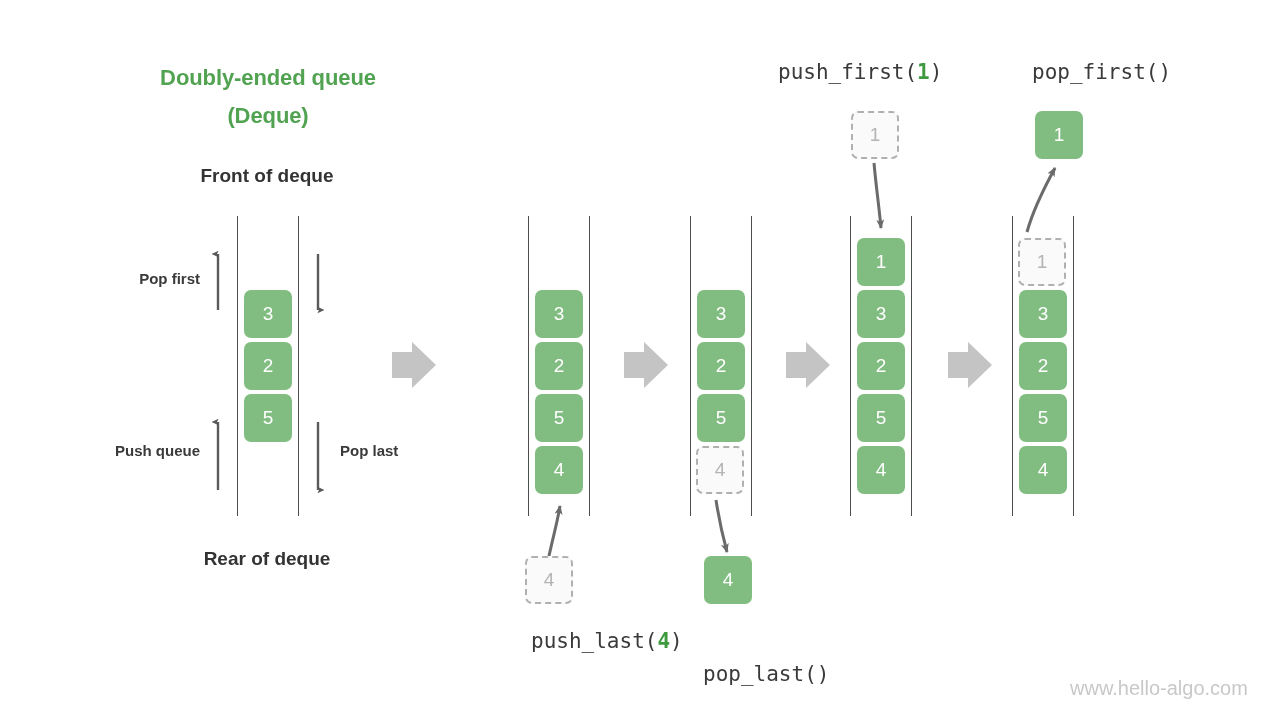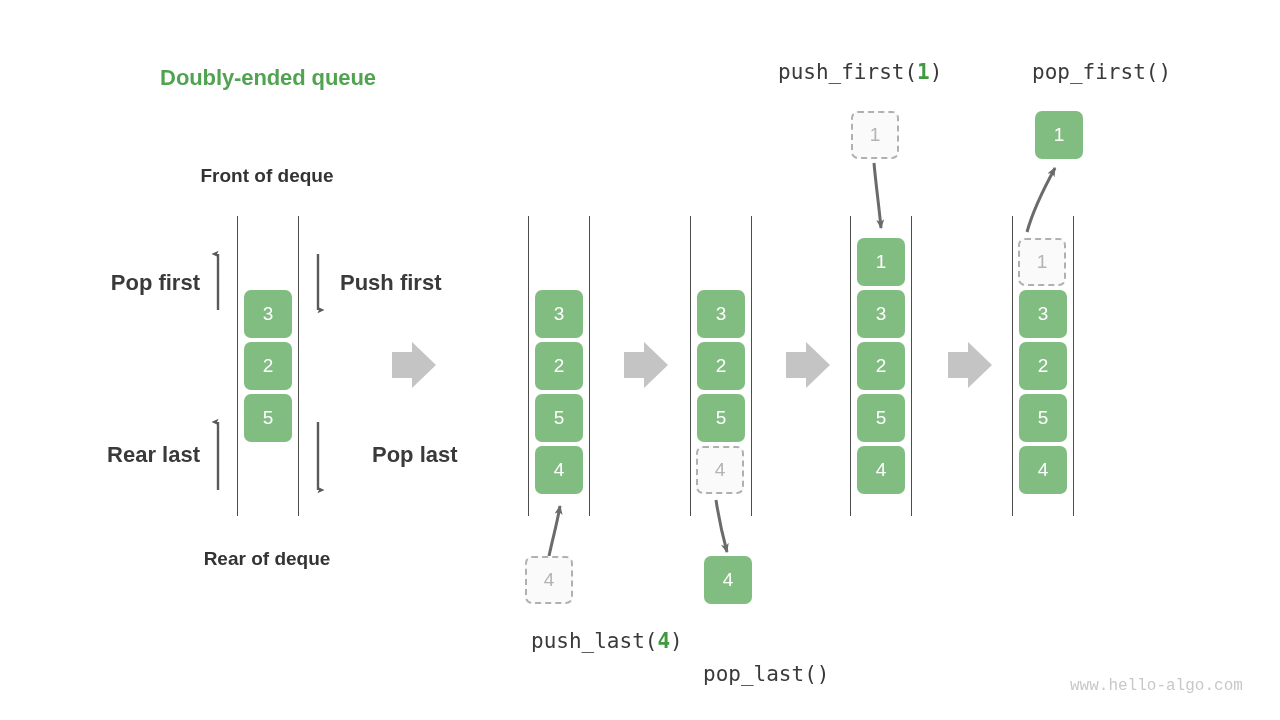--- a/index.html
+++ b/index.html
@@ -39,35 +39,35 @@
     color: #333333;
     font-weight: bold;
     font-size: 19px;
     white-space: nowrap;
   }
   .op-label {
     position: absolute;
     text-align: center;
     color: #3a3a3a;
     font-weight: bold;
-    font-size: 22px;
+    font-size: 15px;
     white-space: nowrap;
   }
   .code-label {
     position: absolute;
     font-family: "DejaVu Sans Mono", "Liberation Mono", monospace;
     font-size: 21px;
     color: #3a3a3a;
     white-space: nowrap;
   }
   .code-label .arg { color: #3f9a3f; font-weight: bold; }
   .watermark {
     position: absolute;
-    font-family: Liberation Mono, monospace;
-    font-size: 16px;
+    font-family: Liberation Sans, sans-serif;
+    font-size: 20px;
     color: #c8c8c8;
     white-space: nowrap;
   }
 
   
   .rail {
     position: absolute;
     width: 1.4px;
     background: #4d4d4d;
   }
@@ -160,28 +160,28 @@
     </g>
     <g>
       <path d="M786,352 L806,352 L806,342 L830,365 L806,388 L806,378 L786,378 Z" fill="#c4c4c4"></path>
     </g>
     <g>
       <path d="M948,352 L968,352 L968,342 L992,365 L968,388 L968,378 L948,378 Z" fill="#c4c4c4"></path>
     </g>
   </svg>
 
   <div class="title" style="left:148px; top:58px; width:240px;">Doubly-ended queue</div>
+  <div class="title" style="left:148px; top:96px; width:240px;">(Deque)</div>
 
   <div class="edge-label" style="left:147px; top:548px; width:240px;">Rear of deque</div>
   <div class="edge-label" style="left:147px; top:165px; width:240px;">Front of deque</div>
 
   <div class="op-label" style="left:40px; top:270px; width:160px; text-align:right;">Pop first</div>
-  <div class="op-label" style="left:340px; top:270px; width:180px; text-align:left;">Push first</div>
-  <div class="op-label" style="left:40px; top:442px; width:160px; text-align:right;">Rear last</div>
-  <div class="op-label" style="left:340px; top:442px; width:180px; text-align:left;margin-left:32px;">Pop last</div>
+  <div class="op-label" style="left:40px; top:442px; width:160px; text-align:right;">Push queue</div>
+  <div class="op-label" style="left:340px; top:442px; width:180px; text-align:left;">Pop last</div>
 
   <div class="code-label" style="left:778px; top:60px;">
     <span>push_first(</span><span class="arg">1</span><span>)</span>
   </div>
   <div class="code-label" style="left:1032px; top:60px;">pop_first()</div>
 
   <div class="code-label" style="left:531px; top:629px;">
     <span>push_last(</span><span class="arg">4</span><span>)</span>
   </div>
   <div class="code-label" style="left:703px; top:662px;">pop_last()</div>

